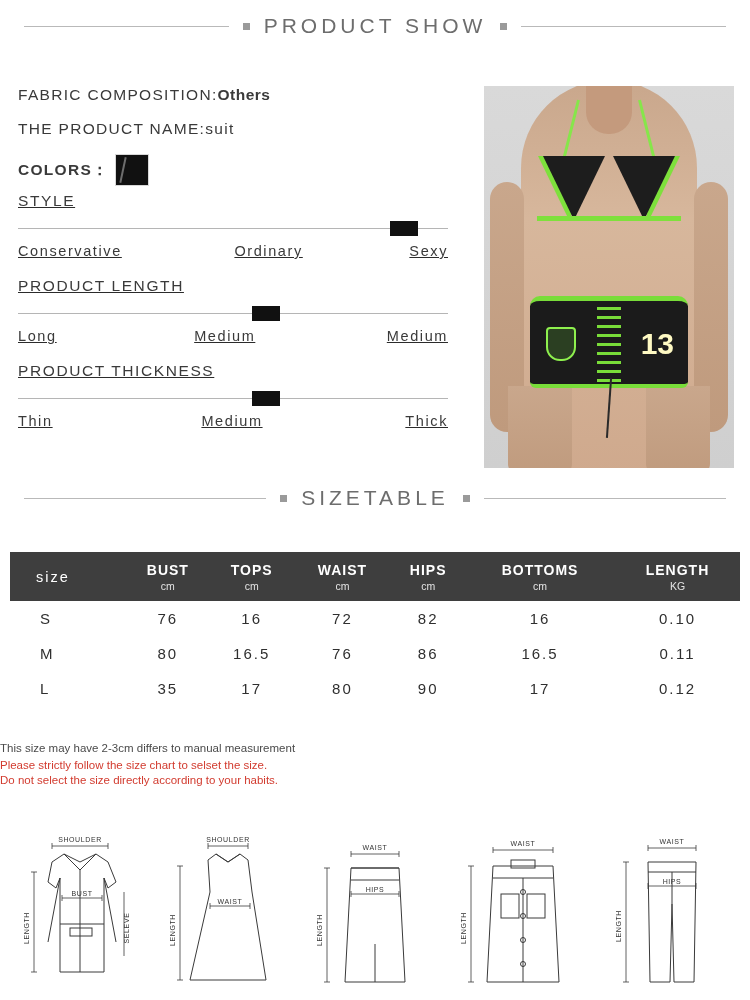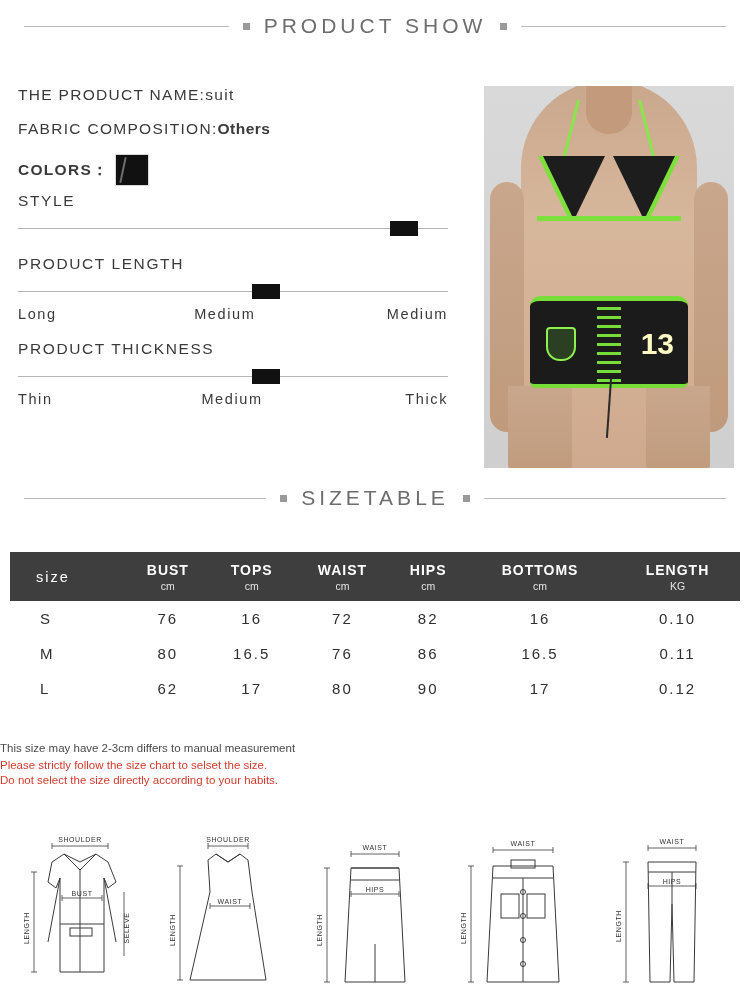--- a/index.html
+++ b/index.html
@@ -40,21 +40,21 @@
   .spec .colorrow { display: flex; align-items: center; gap: 6px; margin-bottom: 6px; font-weight: bold; }
   .swatch {
     width: 34px; height: 32px; background: #111; border: 1px solid #d8d8d8;
     position: relative;
   }
   .swatch:after {
     content: ""; position: absolute; left: 6px; top: 2px; width: 2px; height: 26px;
     background: #6d6d6d; transform: rotate(12deg);
   }
 
-  .scale { margin-top: 4px; margin-bottom: 4px; }
+  .scale { margin-top: 4px; margin-bottom: 4px; text-decoration: underline; }
   .scale .title { font-size: 15.5px; letter-spacing: 1.6px; color: #3a3a3a; margin-bottom: 9px; }
   .scale .track {
     position: relative; height: 18px; width: 430px;
   }
   .scale .track .hr {
     position: absolute; left: 0; right: 0; top: 9px; height: 1px; background: #b5b5b5;
   }
   .scale .track .marker {
     position: absolute; top: 2px; width: 28px; height: 15px; background: #111;
   }
@@ -176,35 +176,40 @@
   <div class="sec-head" id="product-show-header">
     <span class="rule"></span>
     <span class="sq"></span>
     <span class="txt">PRODUCT SHOW</span>
     <span class="sq"></span>
     <span class="rule"></span>
   </div>
 
   <div class="spec">
     <div class="line">
+      <span>FABRIC COMPOSITION:</span><b>Others</b>
+    </div>
+    <div class="line">
       <span>THE PRODUCT NAME:</span><span>suit</span>
-    </div>
-    <div class="line">
-      <span>FABRIC COMPOSITION:</span><b>Others</b>
     </div>
     <div class="colorrow">
       <span class="line" style="margin:0">COLORS：</span>
       <span class="swatch"></span>
     </div>
 
     <div class="scale">
       <div class="title">STYLE</div>
       <div class="track">
         <div class="hr"></div>
         <div class="marker" style="left:372px"></div>
+      </div>
+      <div class="labels">
+        <span>Conservative</span>
+        <span>Ordinary</span>
+        <span>Sexy</span>
       </div>
     </div>
 
     <div class="scale" style="margin-top:18px">
       <div class="title">PRODUCT LENGTH</div>
       <div class="track">
         <div class="hr"></div>
         <div class="marker" style="left:234px"></div>
       </div>
       <div class="labels">
@@ -297,21 +302,21 @@
           <td class="rowlabel">M</td>
           <td>80</td>
           <td>16.5</td>
           <td>76</td>
           <td>86</td>
           <td>16.5</td>
           <td>0.11</td>
         </tr>
         <tr>
           <td class="rowlabel">L</td>
-          <td>62</td>
+          <td>35</td>
           <td>17</td>
           <td>80</td>
           <td>90</td>
           <td>17</td>
           <td>0.12</td>
         </tr>
       </tbody>
     </table>
   </div>
 

